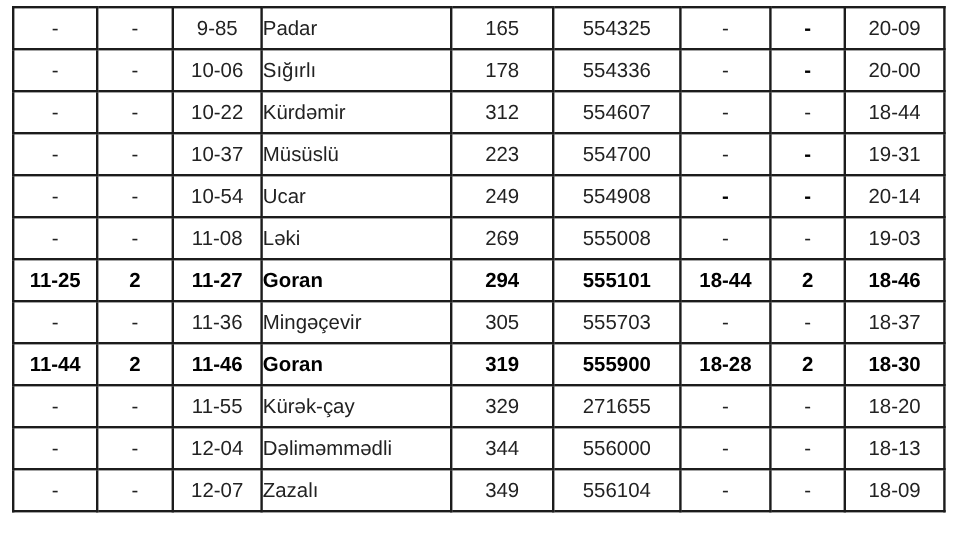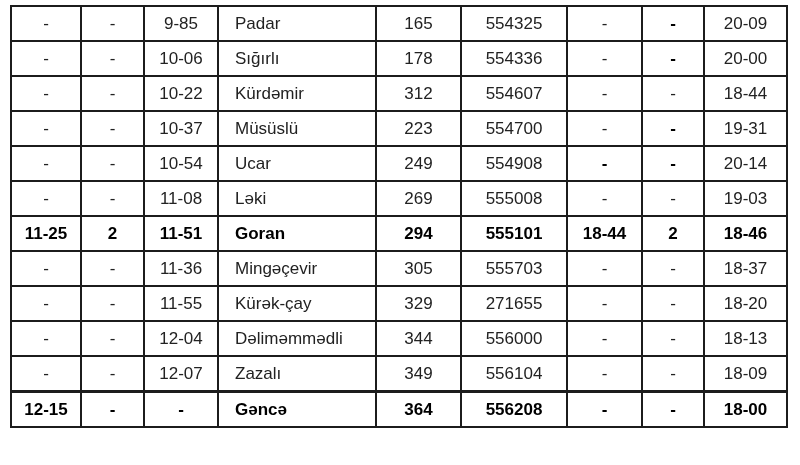--- a/index.html
+++ b/index.html
@@ -31,21 +31,21 @@
     padding: 0;
     font-size: 17px;
     color: #222222;
     text-align: center;
     vertical-align: middle;
     white-space: nowrap;
     overflow: hidden;
   }
   table.timetable td.align-left {
     text-align: left;
-    padding-left: 16px;
+    padding-left: 0;
   }
   table.timetable td.b,
   table.timetable tr.major td {
     font-weight: 700;
     color: #000000;
   }
   table.timetable tr.thick-top td {
     border-top-width: 3px;
   }
 </style>
@@ -128,39 +128,50 @@
     <td class="align-left">Ləki</td>
     <td>269</td>
     <td>555008</td>
     <td>-</td>
     <td>-</td>
     <td>19-03</td>
   </tr>
         <tr class="major">
     <td class="b">11-25</td>
     <td class="b">2</td>
-    <td class="b">11-51</td>
+    <td class="b">11-27</td>
     <td class="align-left b">Goran</td>
     <td class="b">294</td>
     <td class="b">555101</td>
     <td class="b">18-44</td>
     <td class="b">2</td>
     <td class="b">18-46</td>
   </tr>
         <tr>
     <td>-</td>
     <td>-</td>
     <td>11-36</td>
     <td class="align-left">Mingəçevir</td>
     <td>305</td>
     <td>555703</td>
     <td>-</td>
     <td>-</td>
     <td>18-37</td>
   </tr>
+        <tr class="major">
+    <td class="b">11-44</td>
+    <td class="b">2</td>
+    <td class="b">11-46</td>
+    <td class="align-left b">Goran</td>
+    <td class="b">319</td>
+    <td class="b">555900</td>
+    <td class="b">18-28</td>
+    <td class="b">2</td>
+    <td class="b">18-30</td>
+  </tr>
         <tr>
     <td>-</td>
     <td>-</td>
     <td>11-55</td>
     <td class="align-left">Kürək-çay</td>
     <td>329</td>
     <td>271655</td>
     <td>-</td>
     <td>-</td>
     <td>18-20</td>
@@ -179,27 +190,16 @@
         <tr>
     <td>-</td>
     <td>-</td>
     <td>12-07</td>
     <td class="align-left">Zazalı</td>
     <td>349</td>
     <td>556104</td>
     <td>-</td>
     <td>-</td>
     <td>18-09</td>
-  </tr>
-        <tr class="major thick-top">
-    <td class="b">12-15</td>
-    <td class="b">-</td>
-    <td class="b">-</td>
-    <td class="align-left b">Gəncə</td>
-    <td class="b">364</td>
-    <td class="b">556208</td>
-    <td class="b">-</td>
-    <td class="b">-</td>
-    <td class="b">18-00</td>
   </tr>
       </tbody>
   </table>
 </div>
 
 </body></html>

